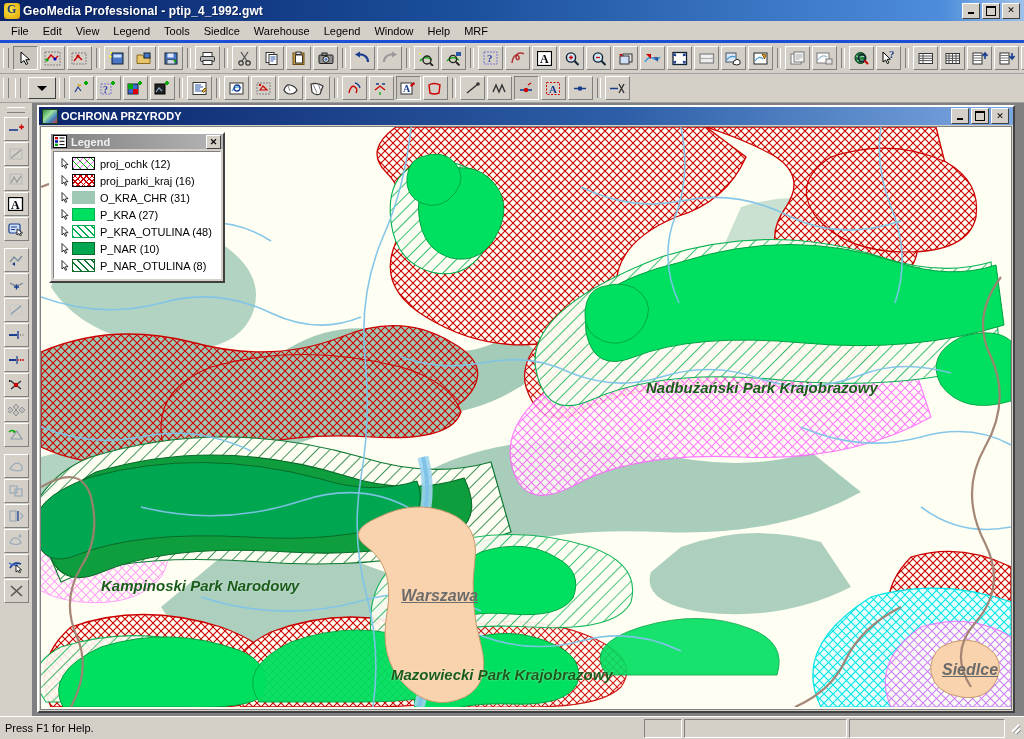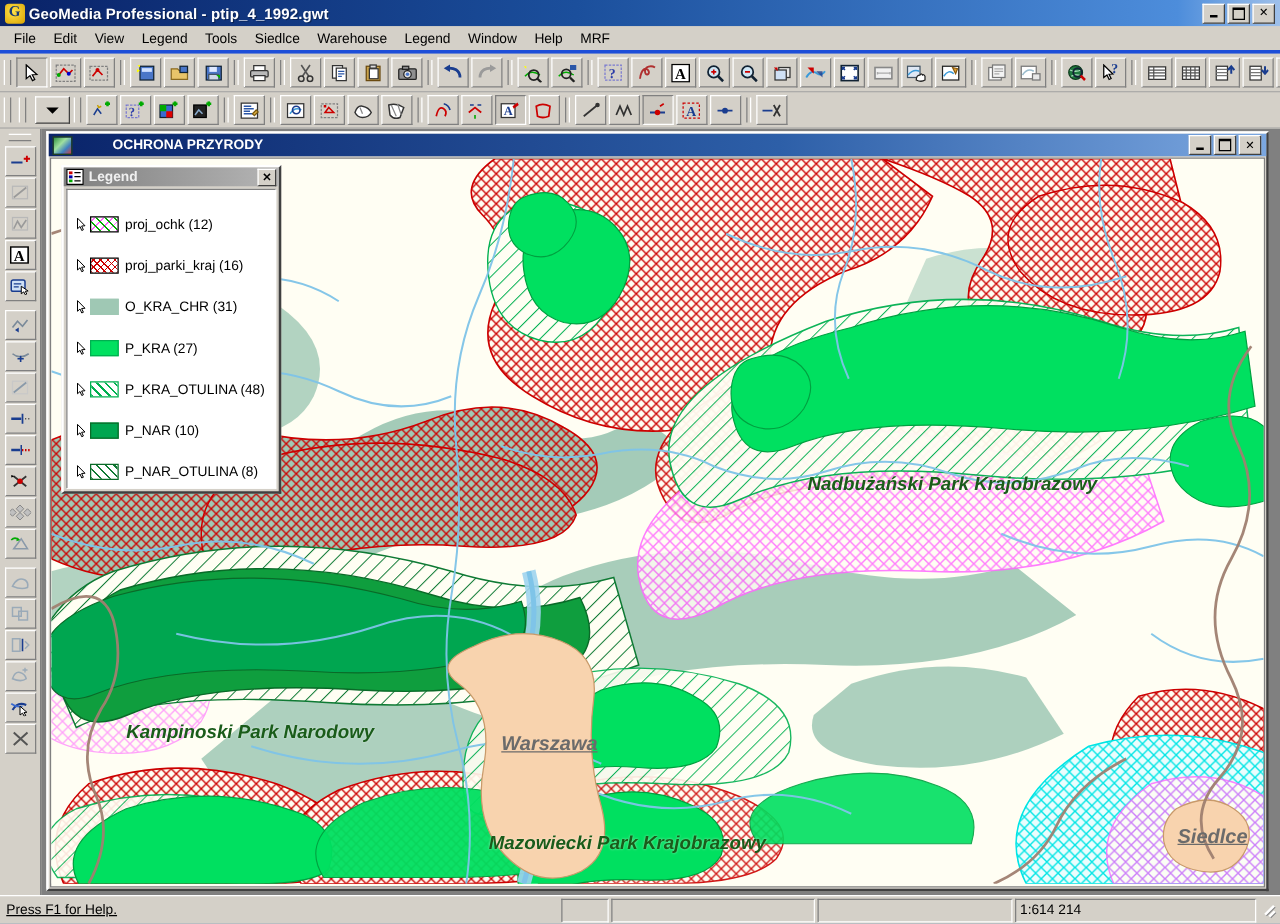--- a/index.html
+++ b/index.html
@@ -55,55 +55,55 @@
         display:flex;align-items:center;justify-content:center;flex:none;}
   .vbtn.up{border-color:#fff #808080 #808080 #fff;}
   .vsep{height:6px;}
 
   .workspace{flex:1;position:relative;background:#808080;padding:0;overflow:hidden;}
 
   
   .mdi{position:absolute;left:4px;top:2px;width:974px;height:604px;background:#d4d0c8;
        border:2px solid;border-color:#fff #404040 #404040 #fff;display:flex;flex-direction:column;}
   .mdititle{height:18px;background:linear-gradient(to right,#0a246a,#2d5fa8 60%,#7ba7e0);
-            display:flex;align-items:center;padding:0 2px;color:#fff;flex:none;gap:29px;}
+            display:flex;align-items:center;padding:0 2px;color:#fff;flex:none;}
   .mdititle .micon{width:14px;height:13px;margin:0 3px 0 1px;flex:none;border:1px solid #204020;
             background:linear-gradient(135deg,#2f8f3f 0%,#9fe0a0 40%,#3f7fc0 70%,#d04040 100%);}
   .mdititle .mtext{font:bold 11px "Liberation Sans",sans-serif;flex:1;white-space:nowrap;}
   .mdibody{flex:1;position:relative;background:#fffef3;border:1px solid #808080;margin:1px;overflow:hidden;}
   .mapcanvas{position:absolute;inset:0;}
 
   
   .legend{position:absolute;left:8px;top:5px;width:172px;background:#d4d0c8;
           border:2px solid;border-color:#fff #404040 #404040 #fff;z-index:20;}
   .legtitle{height:15px;background:linear-gradient(to right,#7f7f7f,#b5b5b5);display:flex;align-items:center;
             padding:0 2px;color:#e8e8e8;}
   .legtitle .licon{width:12px;height:11px;background:#fff;border:1px solid #000;margin-right:4px;flex:none;
             display:flex;align-items:center;justify-content:center;}
   .legtitle .ltext{font:bold 11px "Liberation Sans",sans-serif;flex:1;color:#f0f0f0;}
   .legtitle .lclose{width:13px;height:12px;background:#d4d0c8;border:1px solid;border-color:#fff #404040 #404040 #fff;
             display:flex;align-items:center;justify-content:center;font:bold 9px "Liberation Sans",sans-serif;color:#000;}
   .legbody{background:#fff;margin:2px;border:1px solid;border-color:#808080 #fff #fff #808080;padding:3px 2px 4px 2px;}
-  .legrow{display:flex;align-items:center;height:17px;padding-left:2px;margin-top:16px;}
+  .legrow{display:flex;align-items:center;height:17px;padding-left:2px;}
   .legcursor{width:14px;flex:none;display:flex;align-items:center;justify-content:center;}
   .swatch{width:21px;height:11px;border:1px solid #000;margin-right:5px;flex:none;}
   .leglabel{font-size:11px;color:#000;white-space:nowrap;}
 
   
   .mlabel{position:absolute;font-family:"Liberation Sans",sans-serif;font-style:italic;font-weight:bold;
           white-space:nowrap;pointer-events:none;}
   .mlabel.park{color:#1a5c1a;font-size:15px;text-shadow:0 0 2px rgba(255,255,255,.55);}
   .mlabel.city{color:#6b6b6b;font-size:16px;text-decoration:underline;}
 
   
   
   .statusbar{height:22px;background:#d4d0c8;display:flex;align-items:center;border-top:1px solid #fff;flex:none;padding:0 1px;}
   .spane{height:17px;border:1px solid;border-color:#808080 #fff #fff #808080;margin-right:2px;
          display:flex;align-items:center;padding:0 3px;font-size:11px;color:#000;}
-  .spane.msg{flex:1;border-color:transparent;text-decoration:underline;}
+  .spane.msg{flex:1;border-color:transparent;}
   .grip2{width:14px;height:14px;margin-left:2px;position:relative;}
   .grip2:before,.grip2:after{content:"";position:absolute;right:2px;background:#fff;}
   .grip2:before{width:10px;height:2px;transform:rotate(-45deg);top:6px;border-bottom:1px solid #808080;}
   .grip2:after{width:6px;height:2px;transform:rotate(-45deg);top:9px;right:2px;border-bottom:1px solid #808080;}
 </style>
 </head>
 <body>
 
 <div class="app">
 
@@ -910,17 +910,16 @@
         </div>
       </div>
     </div>
   </div>
 
   <div class="statusbar">
     <div class="spane msg">Press F1 for Help.</div>
     <div class="spane" style="width:30px"></div>
     <div class="spane" style="width:155px"></div>
     <div class="spane" style="width:148px"></div>
-    <div class="spane" style="width:185px">1:614 214</div>
     <div class="grip2"></div>
   </div>
 
 </div>
 
 </body></html>

